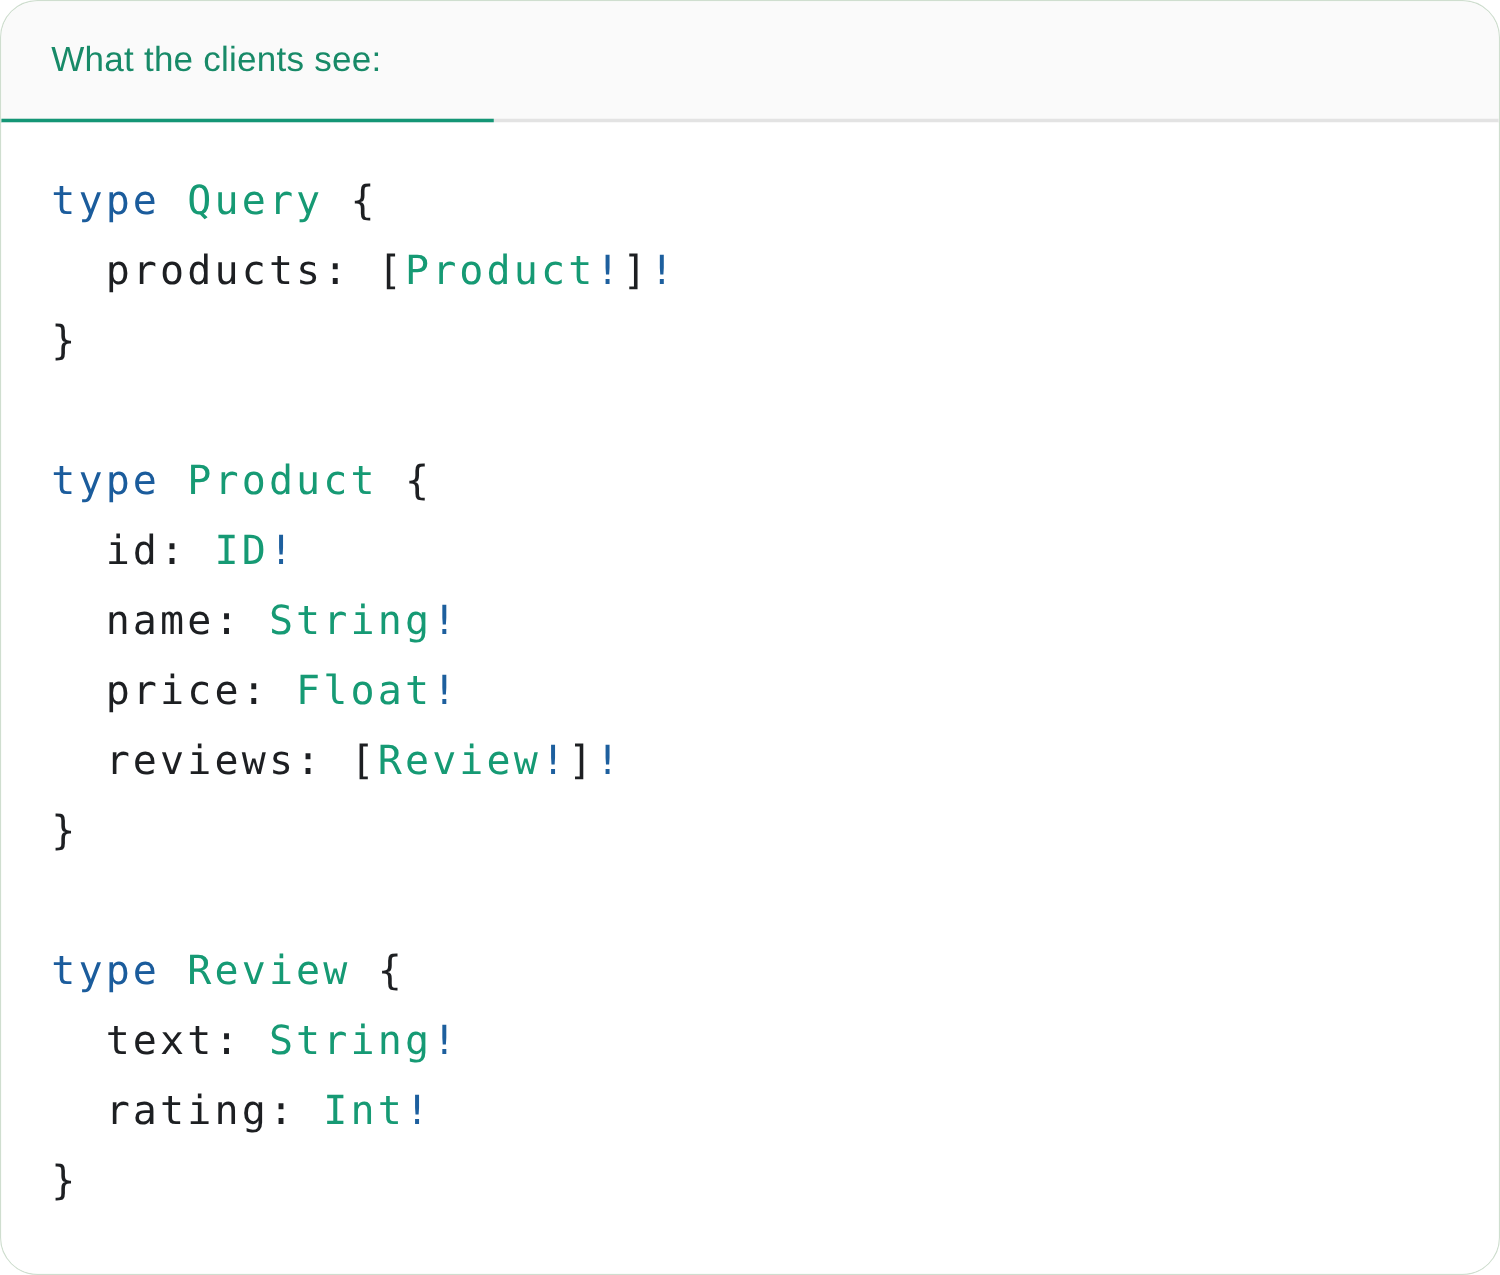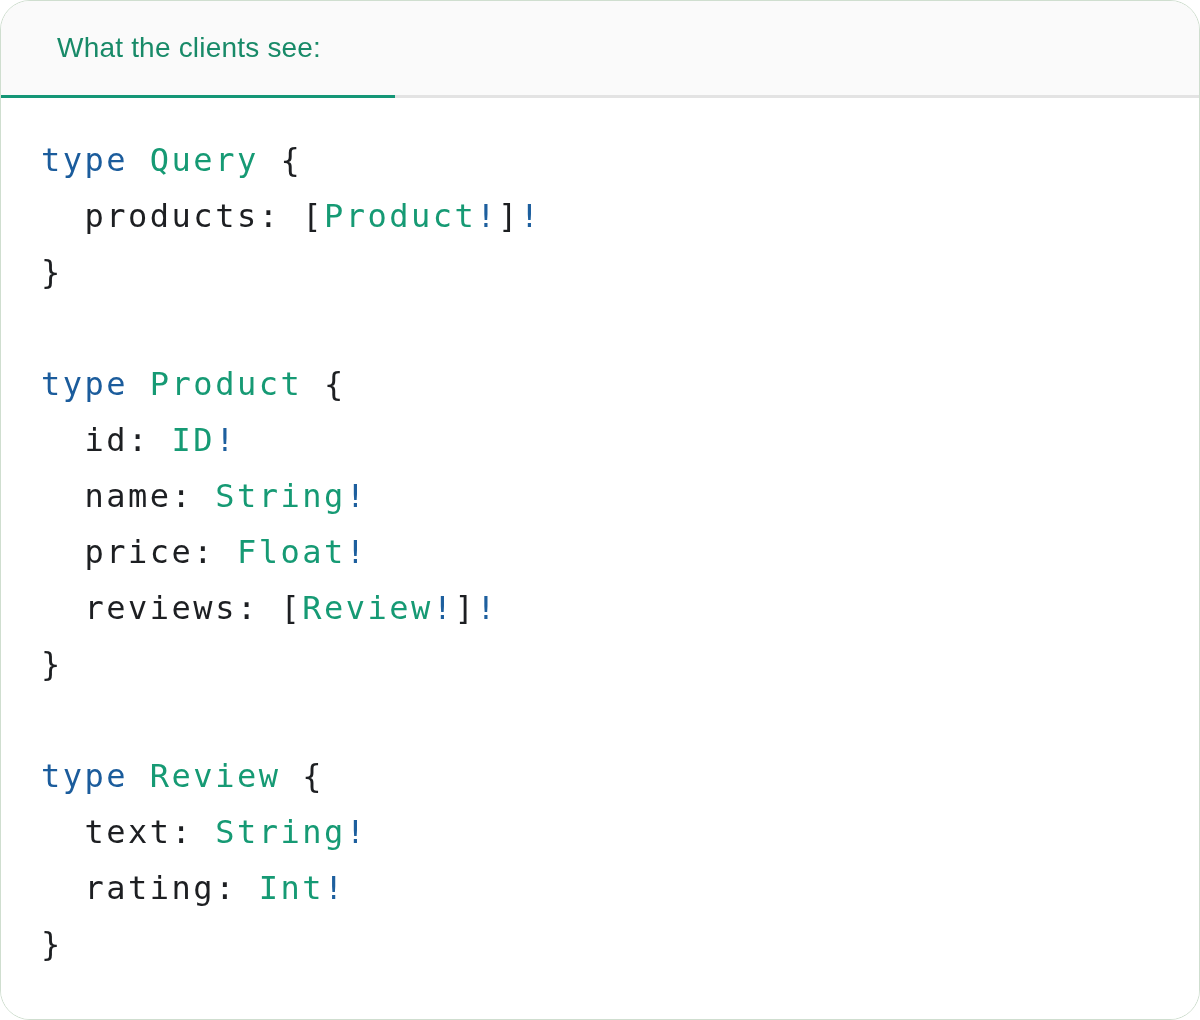--- a/index.html
+++ b/index.html
@@ -35,21 +35,21 @@
     background: var(--tabbar-bg, #fafafa);
     border-bottom: 3px solid var(--divider-gray, #e3e3e3);
     height: 97px;
     flex: 0 0 auto;
     display: flex;
   }
   .tab {
     width: 394px;
     display: flex;
     align-items: center;
-    padding-left: 56px;
+    padding-left: 40px;
     border-bottom: 3px solid var(--accent-teal, #149676);
     margin-bottom: -3px;
     cursor: pointer;
   }
   .tab-label {
     color: var(--header-teal, #188a68);
     font-size: 28px;
     font-weight: 500;
     letter-spacing: 0.2px;
     white-space: nowrap;

